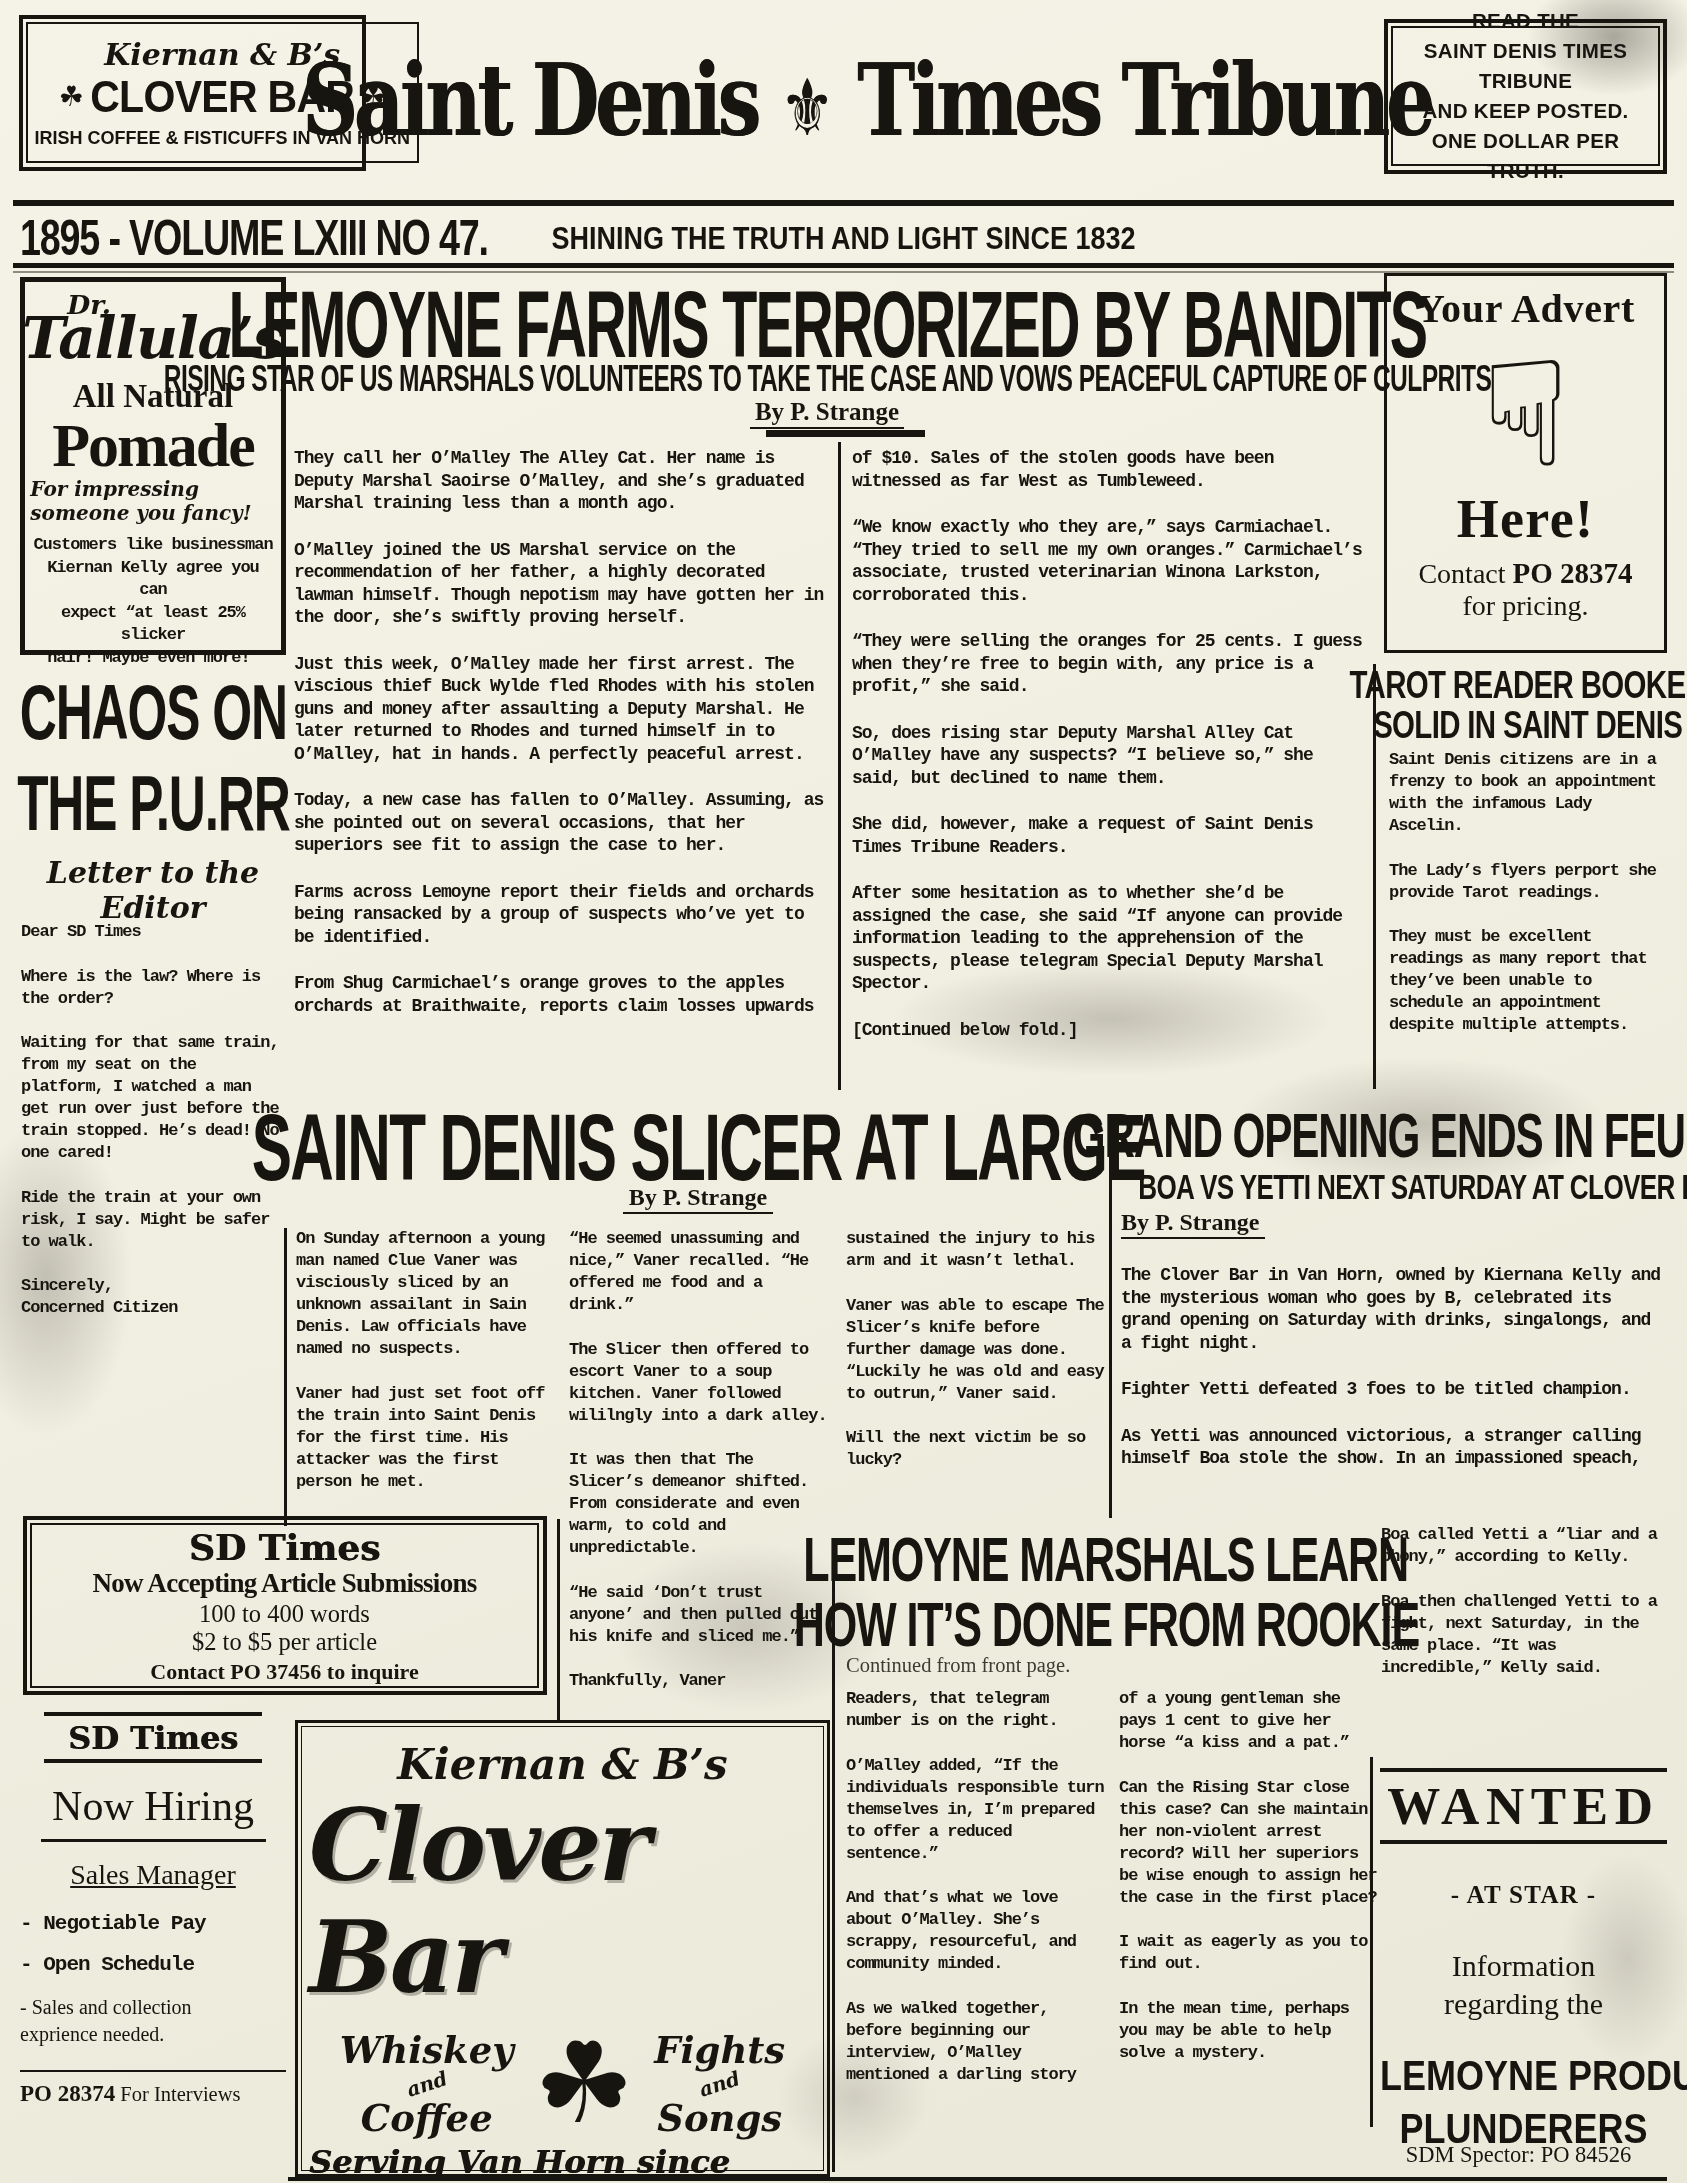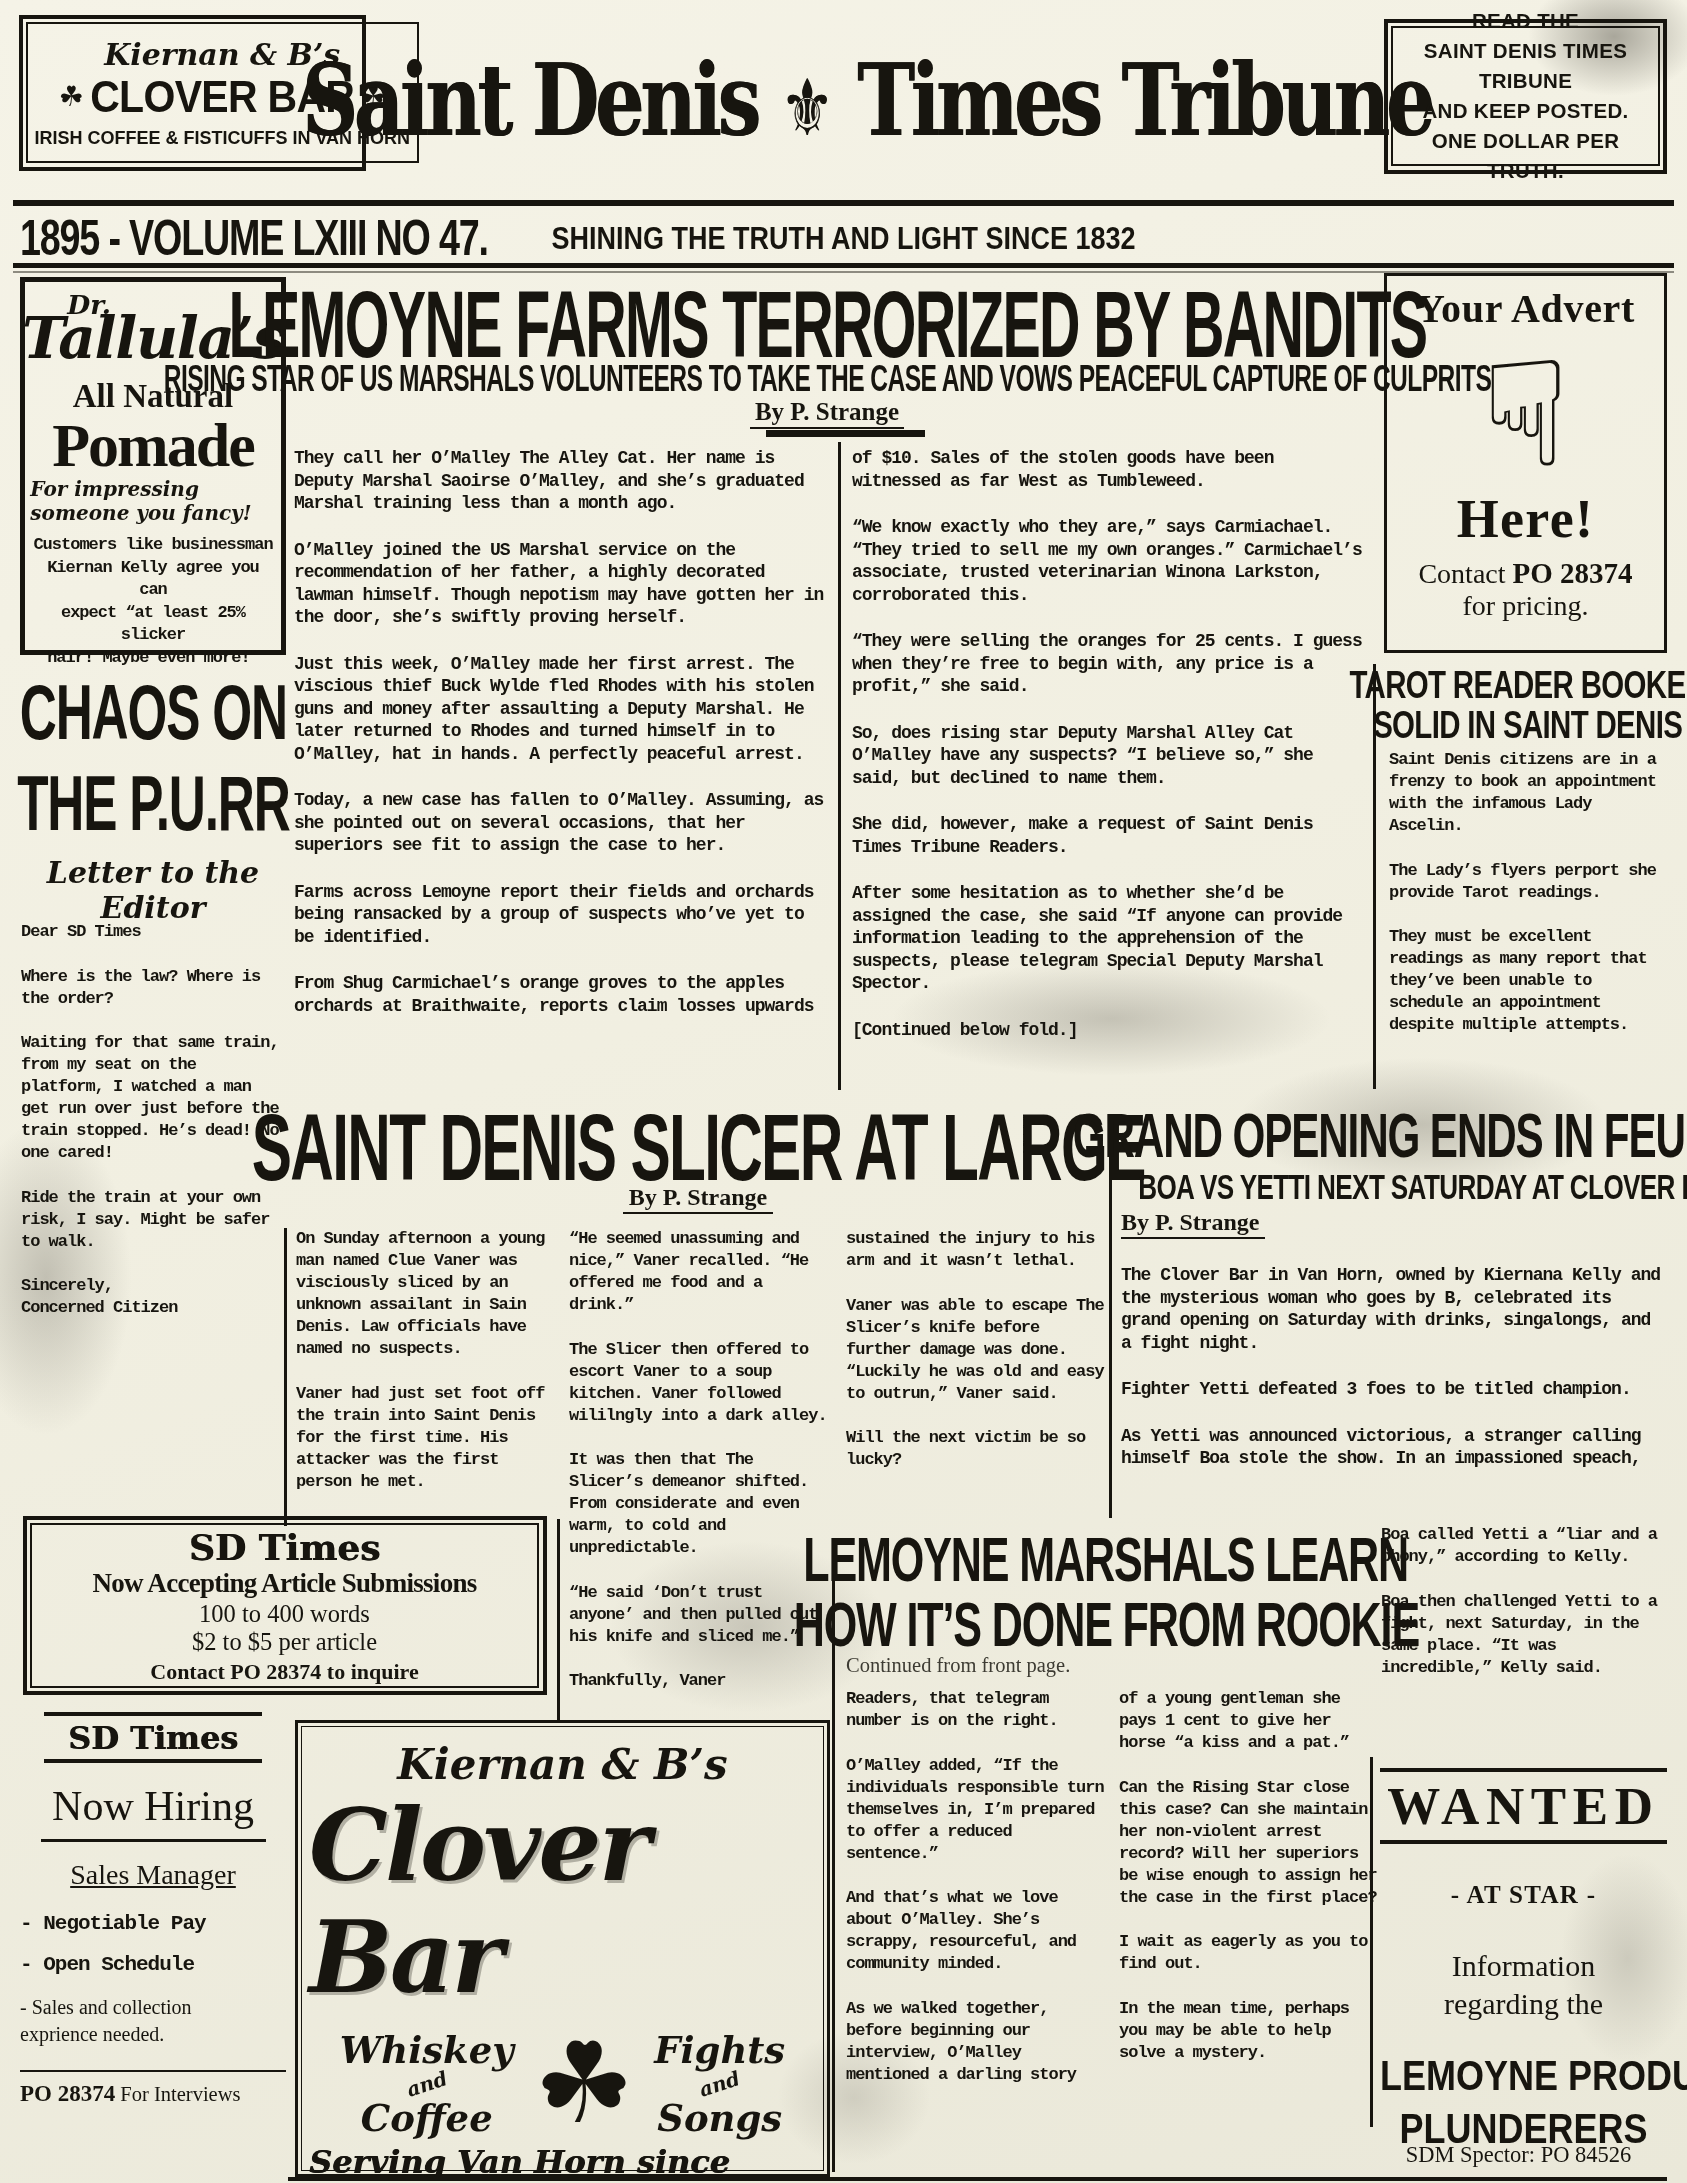--- a/index.html
+++ b/index.html
@@ -123,21 +123,21 @@
       <p>Sincerely,
 Concerned Citizen</p>
     </div>
 
   <div class="abs dbl" style="left:22.5px;top:1516px;width:524px;height:179px;">
     <div class="inner" style="padding:4px;">
       <div class="blkl" style="font-size:36px;">SD Times</div>
       <div class="serif" style="font-size:27px;font-weight:bold;letter-spacing:-0.7px;margin-top:0;">Now Accepting Article Submissions</div>
       <div class="serif" style="font-size:24.5px;margin-top:1.3px;">100 to 400 words</div>
       <div class="serif" style="font-size:24.5px;">$2 to $5 per article</div>
-      <div class="serif" style="font-size:22px;font-weight:bold;margin-top:2.6px;">Contact PO 28374 to inquire</div>
+      <div class="serif" style="font-size:22px;font-weight:bold;margin-top:2.6px;">Contact PO 37456 to inquire</div>
     </div>
   </div>
 
   <div class="abs center" style="left:20px;top:1712px;width:266px;">
     <div style="width:218px;margin:0 auto;border-top:4px solid var(--ink);border-bottom:4px solid var(--ink);padding:2.6px 0;">
       <span class="blkl" style="font-size:32px;">SD Times</span>
     </div>
     <div class="serif" style="font-size:42px;margin-top:18.5px;">Now Hiring</div>
     <div style="width:225px;height:2.6px;background:var(--ink);margin:9.3px auto 17px;"></div>
     <div class="serif" style="font-size:28px;text-decoration:underline;">Sales Manager</div>

